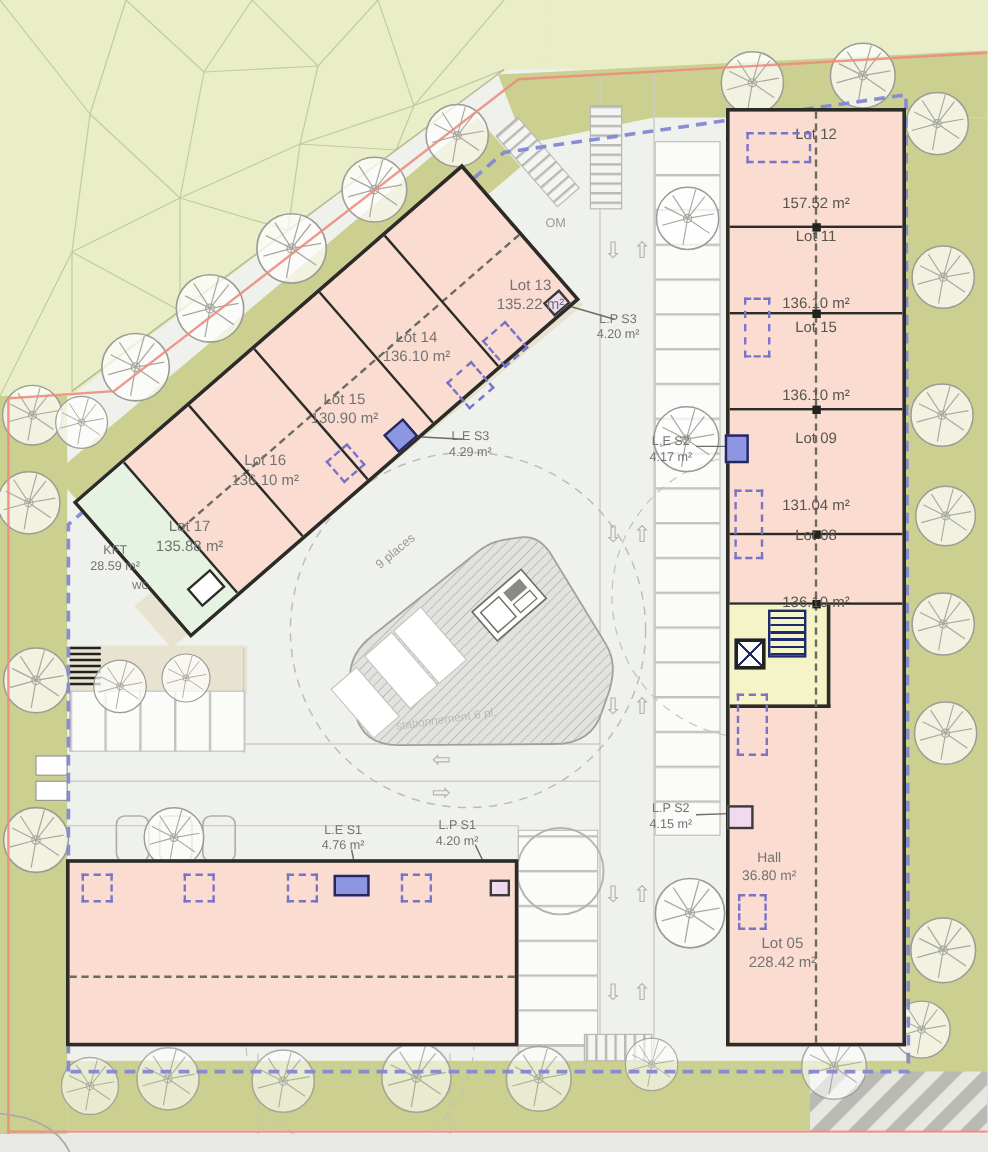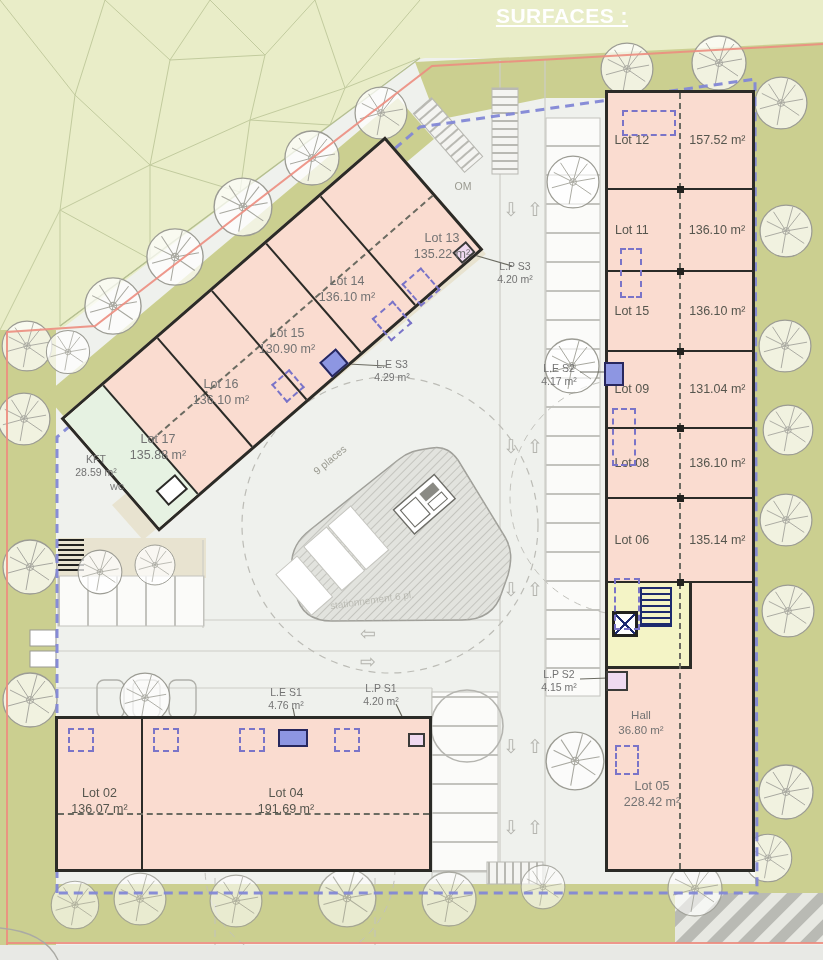--- a/index.html
+++ b/index.html
@@ -11,21 +11,21 @@
   }
   svg.bg{position:absolute;left:0;top:0;z-index:0;}
   .title{
     position:absolute;left:452px;top:4px;width:220px;z-index:9;
     text-align:center;font-size:21px;font-weight:bold;letter-spacing:.5px;
     color:#ffffff;text-decoration:underline;
   }
   
   .bld{position:absolute;background:#fadcd0;border:3px solid #2b2b27;box-sizing:border-box;z-index:2;}
   #rb{left:605px;top:90px;width:150px;height:782px;display:flex;flex-direction:column;}
-  .rb-cell{position:relative;border-bottom:2.5px solid #2b2b27;display:flex;flex-direction:row;
+  .rb-cell{position:relative;border-bottom:2.5px solid #2b2b27;display:flex;flex-direction:column;
     align-items:center;justify-content:center;box-sizing:border-box;gap:40px;}
   .rb-cell.last{border-bottom:none;}
   .rb-cell::after{content:"";position:absolute;bottom:-5px;left:50%;margin-left:-3px;width:7px;height:7px;background:#22221f;z-index:3;}
   .rb-cell.last::after{display:none;}
   .axis-v{position:absolute;top:0;bottom:0;left:71px;border-left:2px dashed #6b6b61;z-index:1;}
   .axis-h{position:absolute;left:0;right:0;top:94px;border-top:2px dashed #6b6b61;z-index:1;}
   #bb{left:55px;top:716px;width:377px;height:156px;display:flex;}
   .bb-cell{position:relative;border-right:2.5px solid #2b2b27;box-sizing:border-box;
     display:flex;flex-direction:column;align-items:center;justify-content:flex-start;padding-top:66px;}
   .bb-cell.last{border-right:none;}
@@ -202,66 +202,53 @@
     <path d="M7,948 L7,332 L95,326 L432,66 L823,44 M7,943 H823" stroke="#ec8d80" stroke-width="2" fill="none" opacity=".9"></path>
 
     <path d="M57,893 L57,437 L420,127 L755,79 L757,893 Z" stroke="#8287d6" stroke-width="3" stroke-dasharray="9 6" fill="none" opacity=".95"></path>
 
     <path d="M512,266L474,255 M386,366L348,364 M580,372L606,372 M580,679L608,678 M293,708L297,728 M396,704L410,733" stroke="#6b6b61" stroke-width="1.2" fill="none"></path>
 
     <rect x="0" y="945" width="823" height="15" fill="#e8e9e5"></rect>
     <path d="M0,928 Q45,932 58,960" stroke="#aaaaa4" stroke-width="1.4" fill="none"></path>
   </svg>
 
-  <div class="title">SURFACES :</div>
 
   <div id="rb" class="bld">
     <div class="axis-v"></div>
     <div class="rb-cell" style="height:97px">
       <span class="cell-label">Lot 12</span>
       <span class="cell-label">157.52 m²</span>
     </div>
-    <div class="rb-cell" style="height:82px">
+    <div class="rb-cell" style="height:72px">
       <span class="cell-label">Lot 11</span>
       <span class="cell-label">136.10 m²</span>
     </div>
     <div class="rb-cell" style="height:80px">
       <span class="cell-label">Lot 15</span>
       <span class="cell-label">136.10 m²</span>
     </div>
-    <div class="rb-cell" style="height:77px">
+    <div class="rb-cell" style="height:104px">
       <span class="cell-label">Lot 09</span>
       <span class="cell-label">131.04 m²</span>
     </div>
-    <div class="rb-cell" style="height:70px">
+    <div class="rb-cell" style="height:58px">
       <span class="cell-label">Lot 08</span>
       <span class="cell-label">136.10 m²</span>
-    </div>
-    <div class="rb-cell" style="height:84px">
-      <span class="cell-label">Lot 06</span>
-      <span class="cell-label">135.14 m²</span>
     </div>
     <div class="rb-cell last" style="flex:1">
       <div class="hall">
         <div class="stairs"></div>
         <div class="lift"></div>
       </div>
     </div>
   </div>
 
   <div id="bb" class="bld">
     <div class="axis-h"></div>
-    <div class="bb-cell" style="width:85px">
-      <span class="cell-label">Lot 02</span>
-      <span class="cell-label">136.07 m²</span>
-    </div>
-    <div class="bb-cell last" style="flex:1">
-      <span class="cell-label">Lot 04</span>
-      <span class="cell-label">191.69 m²</span>
-    </div>
   </div>
 
   <div id="db" class="bld">
     <div class="db-axis"></div>
     <div class="db-cell kft" style="width:52px">
       <div class="wc-box"></div>
     </div>
     <div class="db-cell" style="width:72px"></div>
     <div class="db-cell" style="width:72px"></div>
     <div class="db-cell" style="width:72px"></div>

